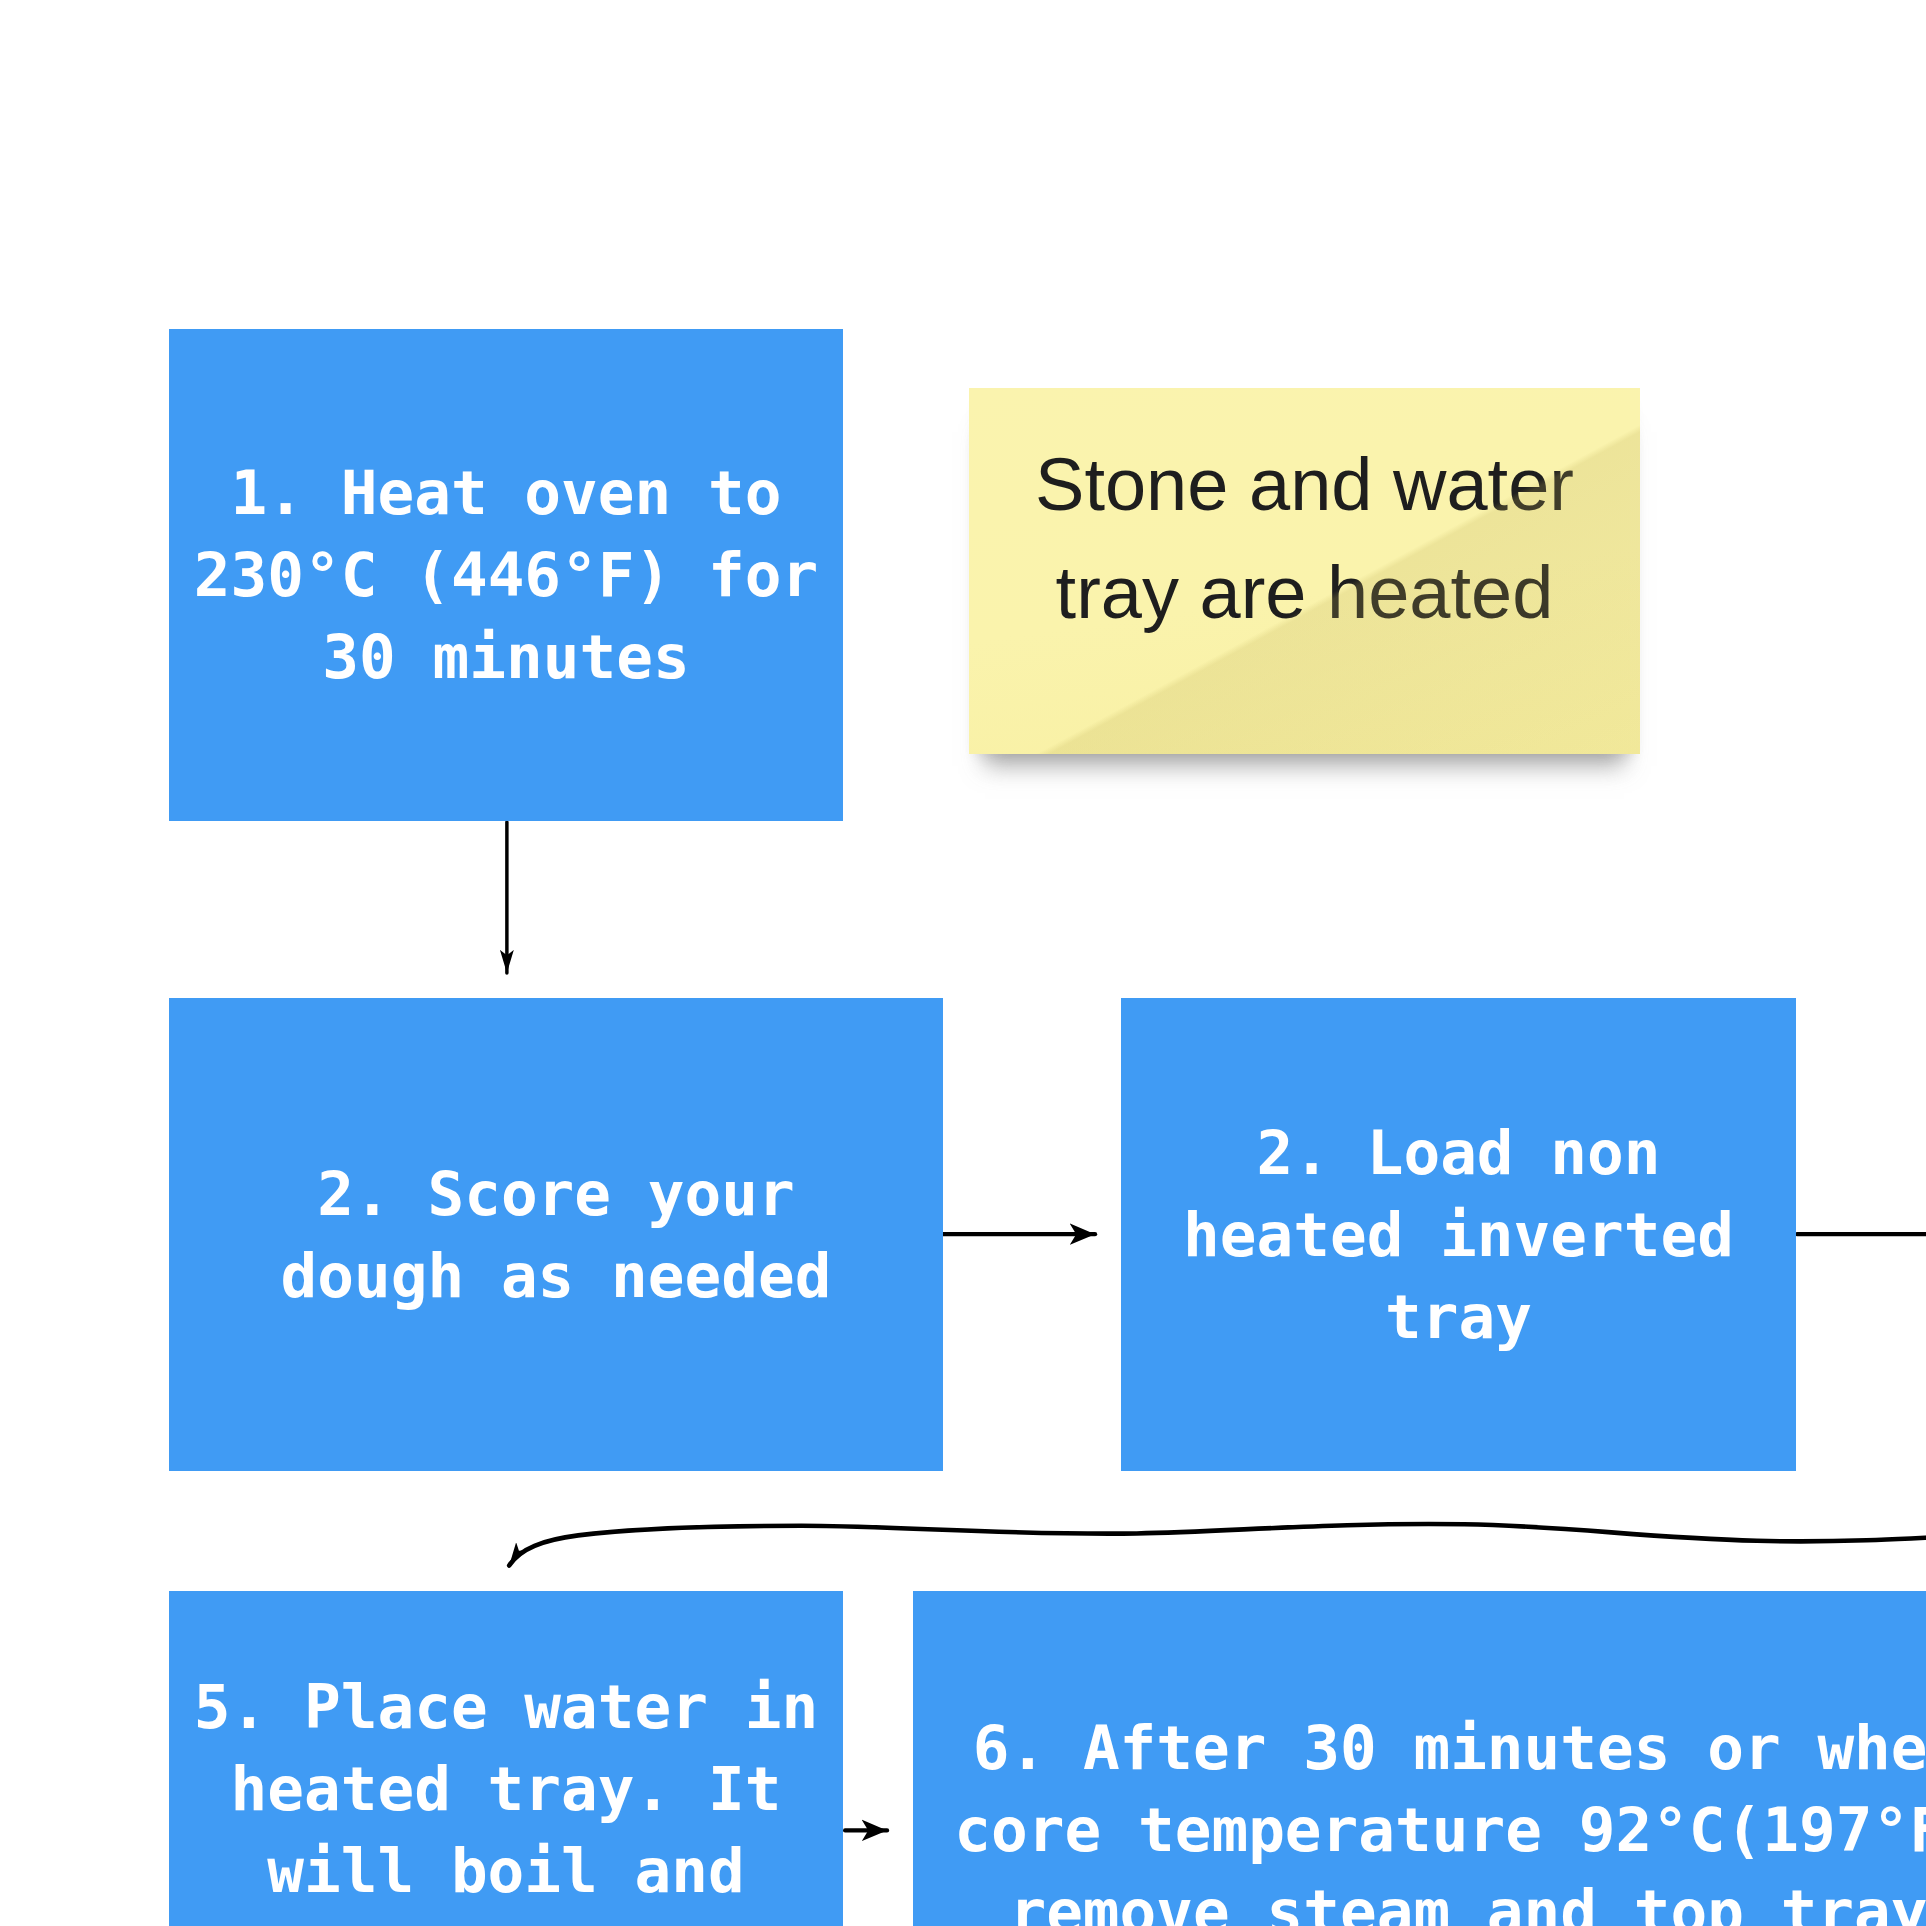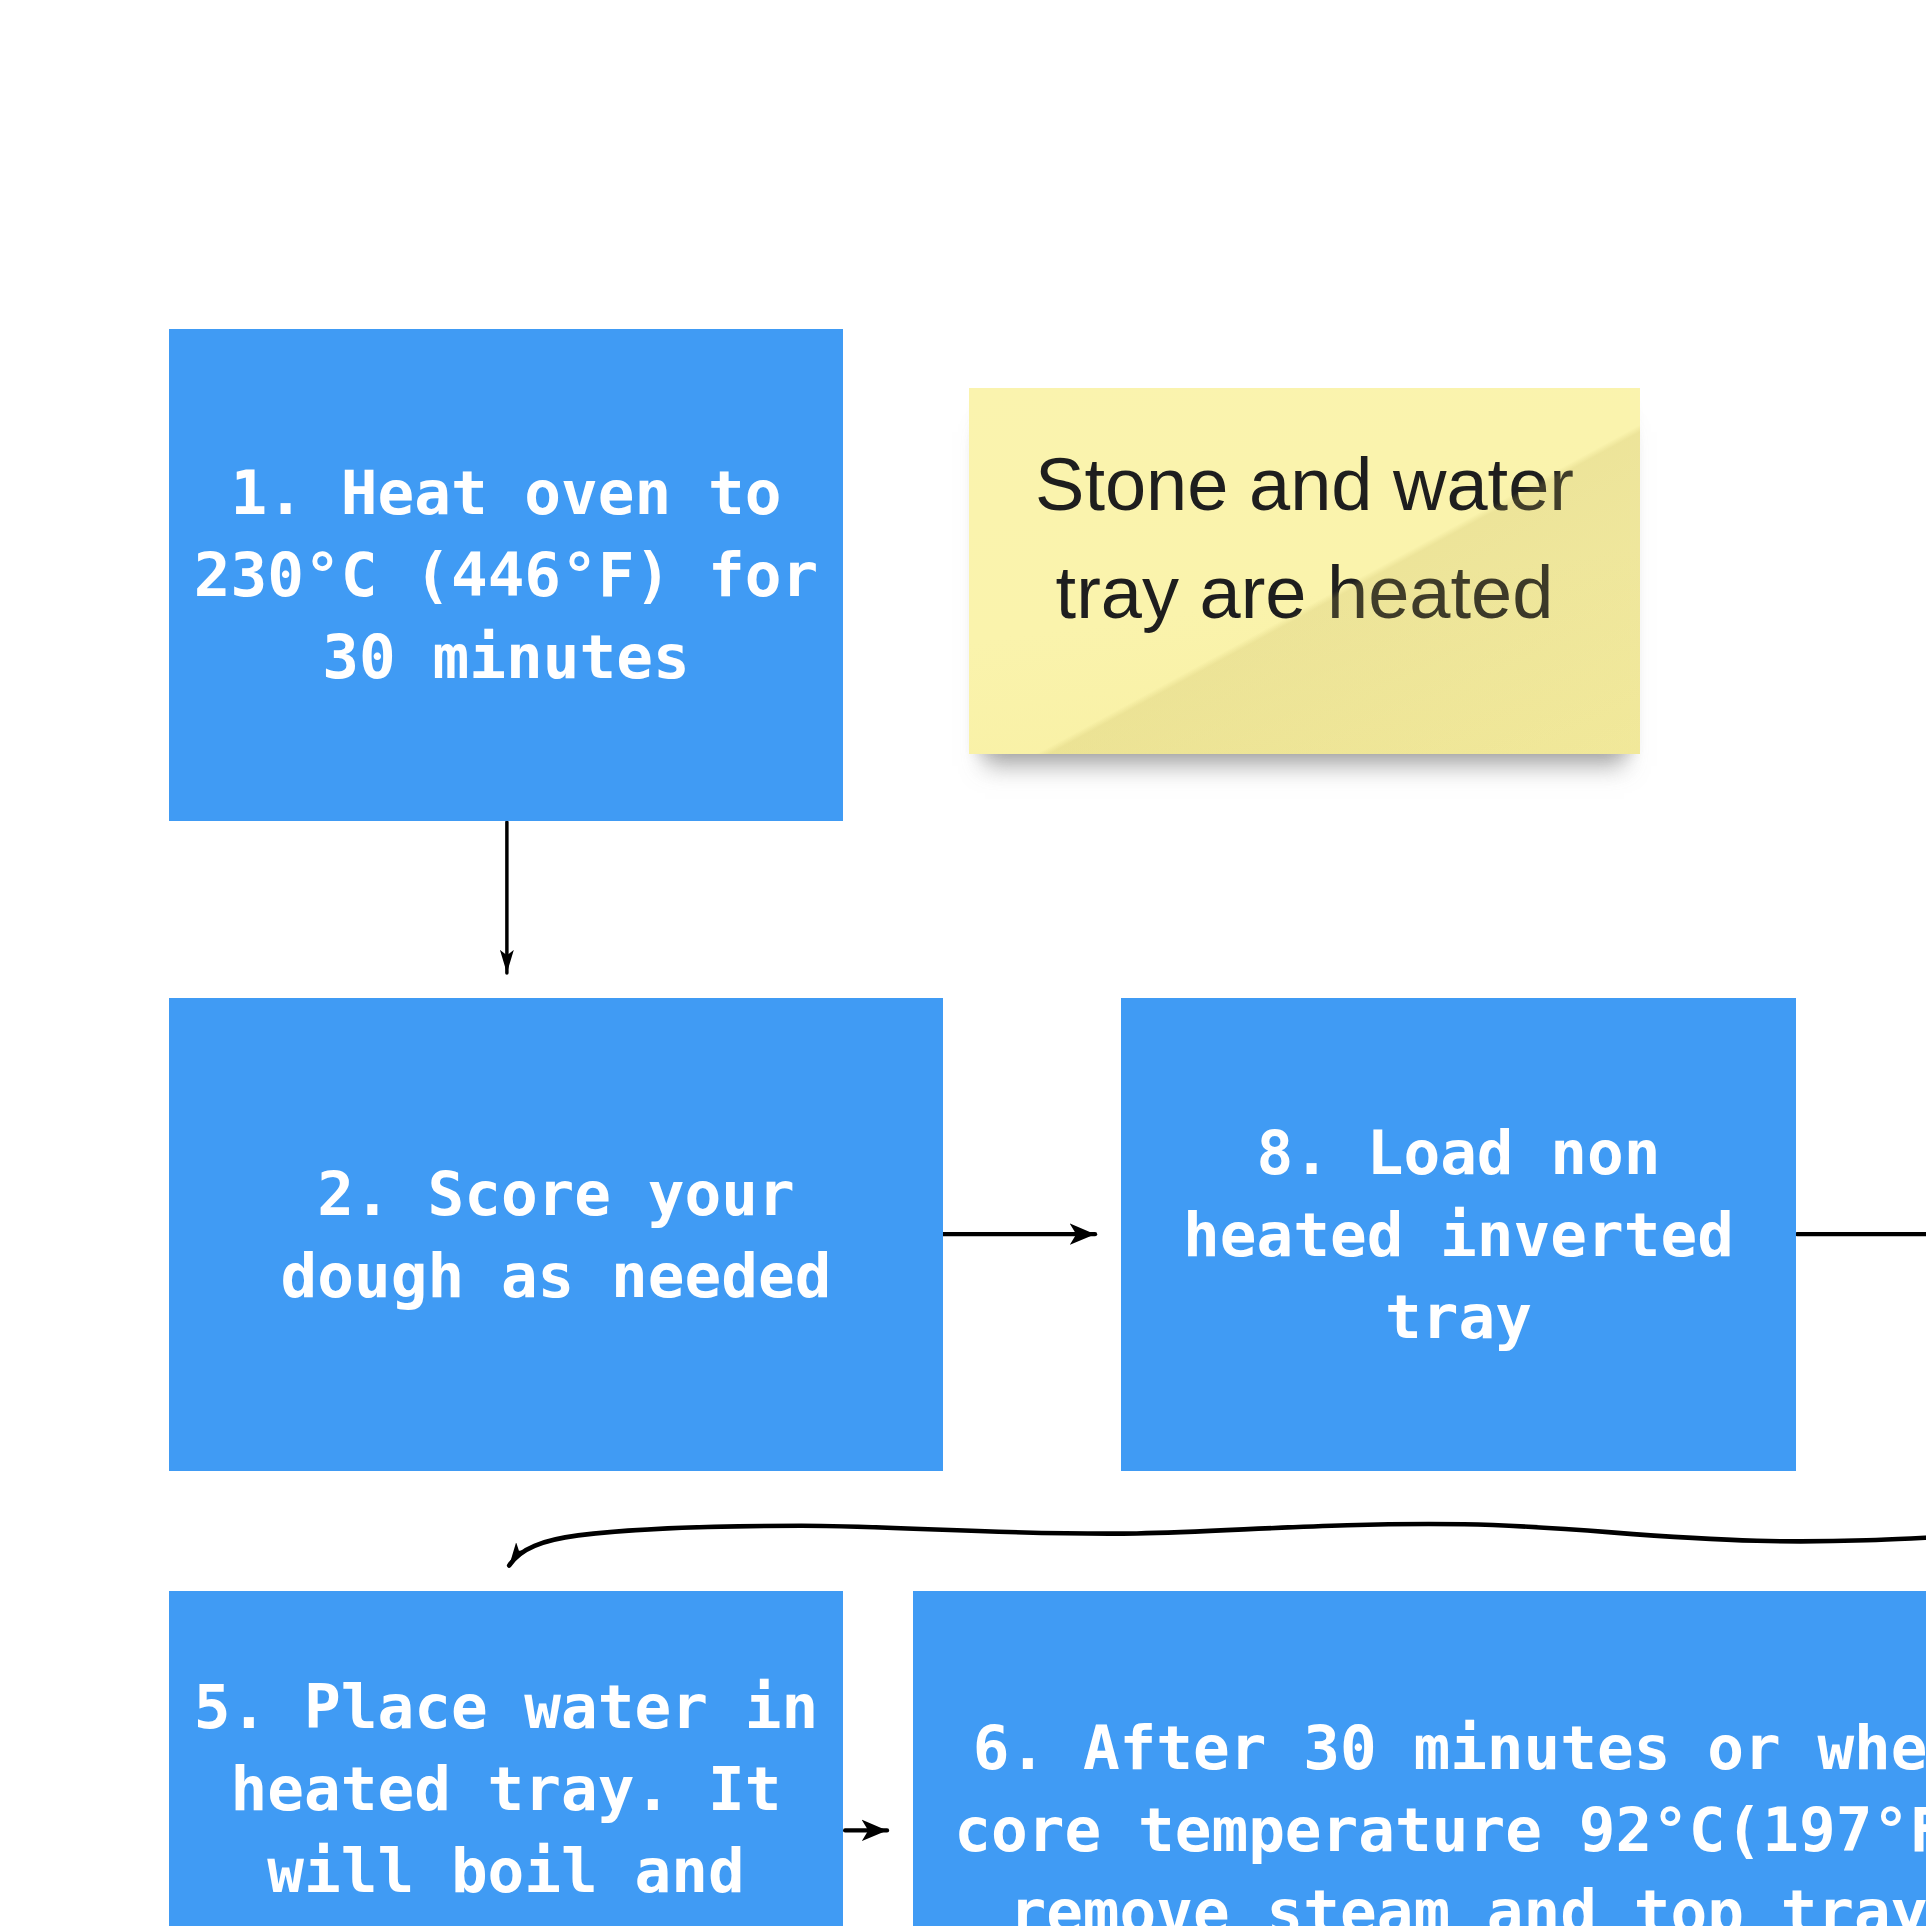--- a/index.html
+++ b/index.html
@@ -133,21 +133,21 @@
 230°C (446°F) for
 30 minutes</span>
   </div>
 
   <div class="box b2">
     <span class="box-text">2. Score your
 dough as needed</span>
   </div>
 
   <div class="box b3">
-    <span class="box-text">8. Load non
+    <span class="box-text">2. Load non
 heated inverted
 tray</span>
   </div>
 
   <div class="box b5">
     <span class="box-text">5. Place water in
 heated tray. It
 will boil and
 create steam</span>
   </div>

